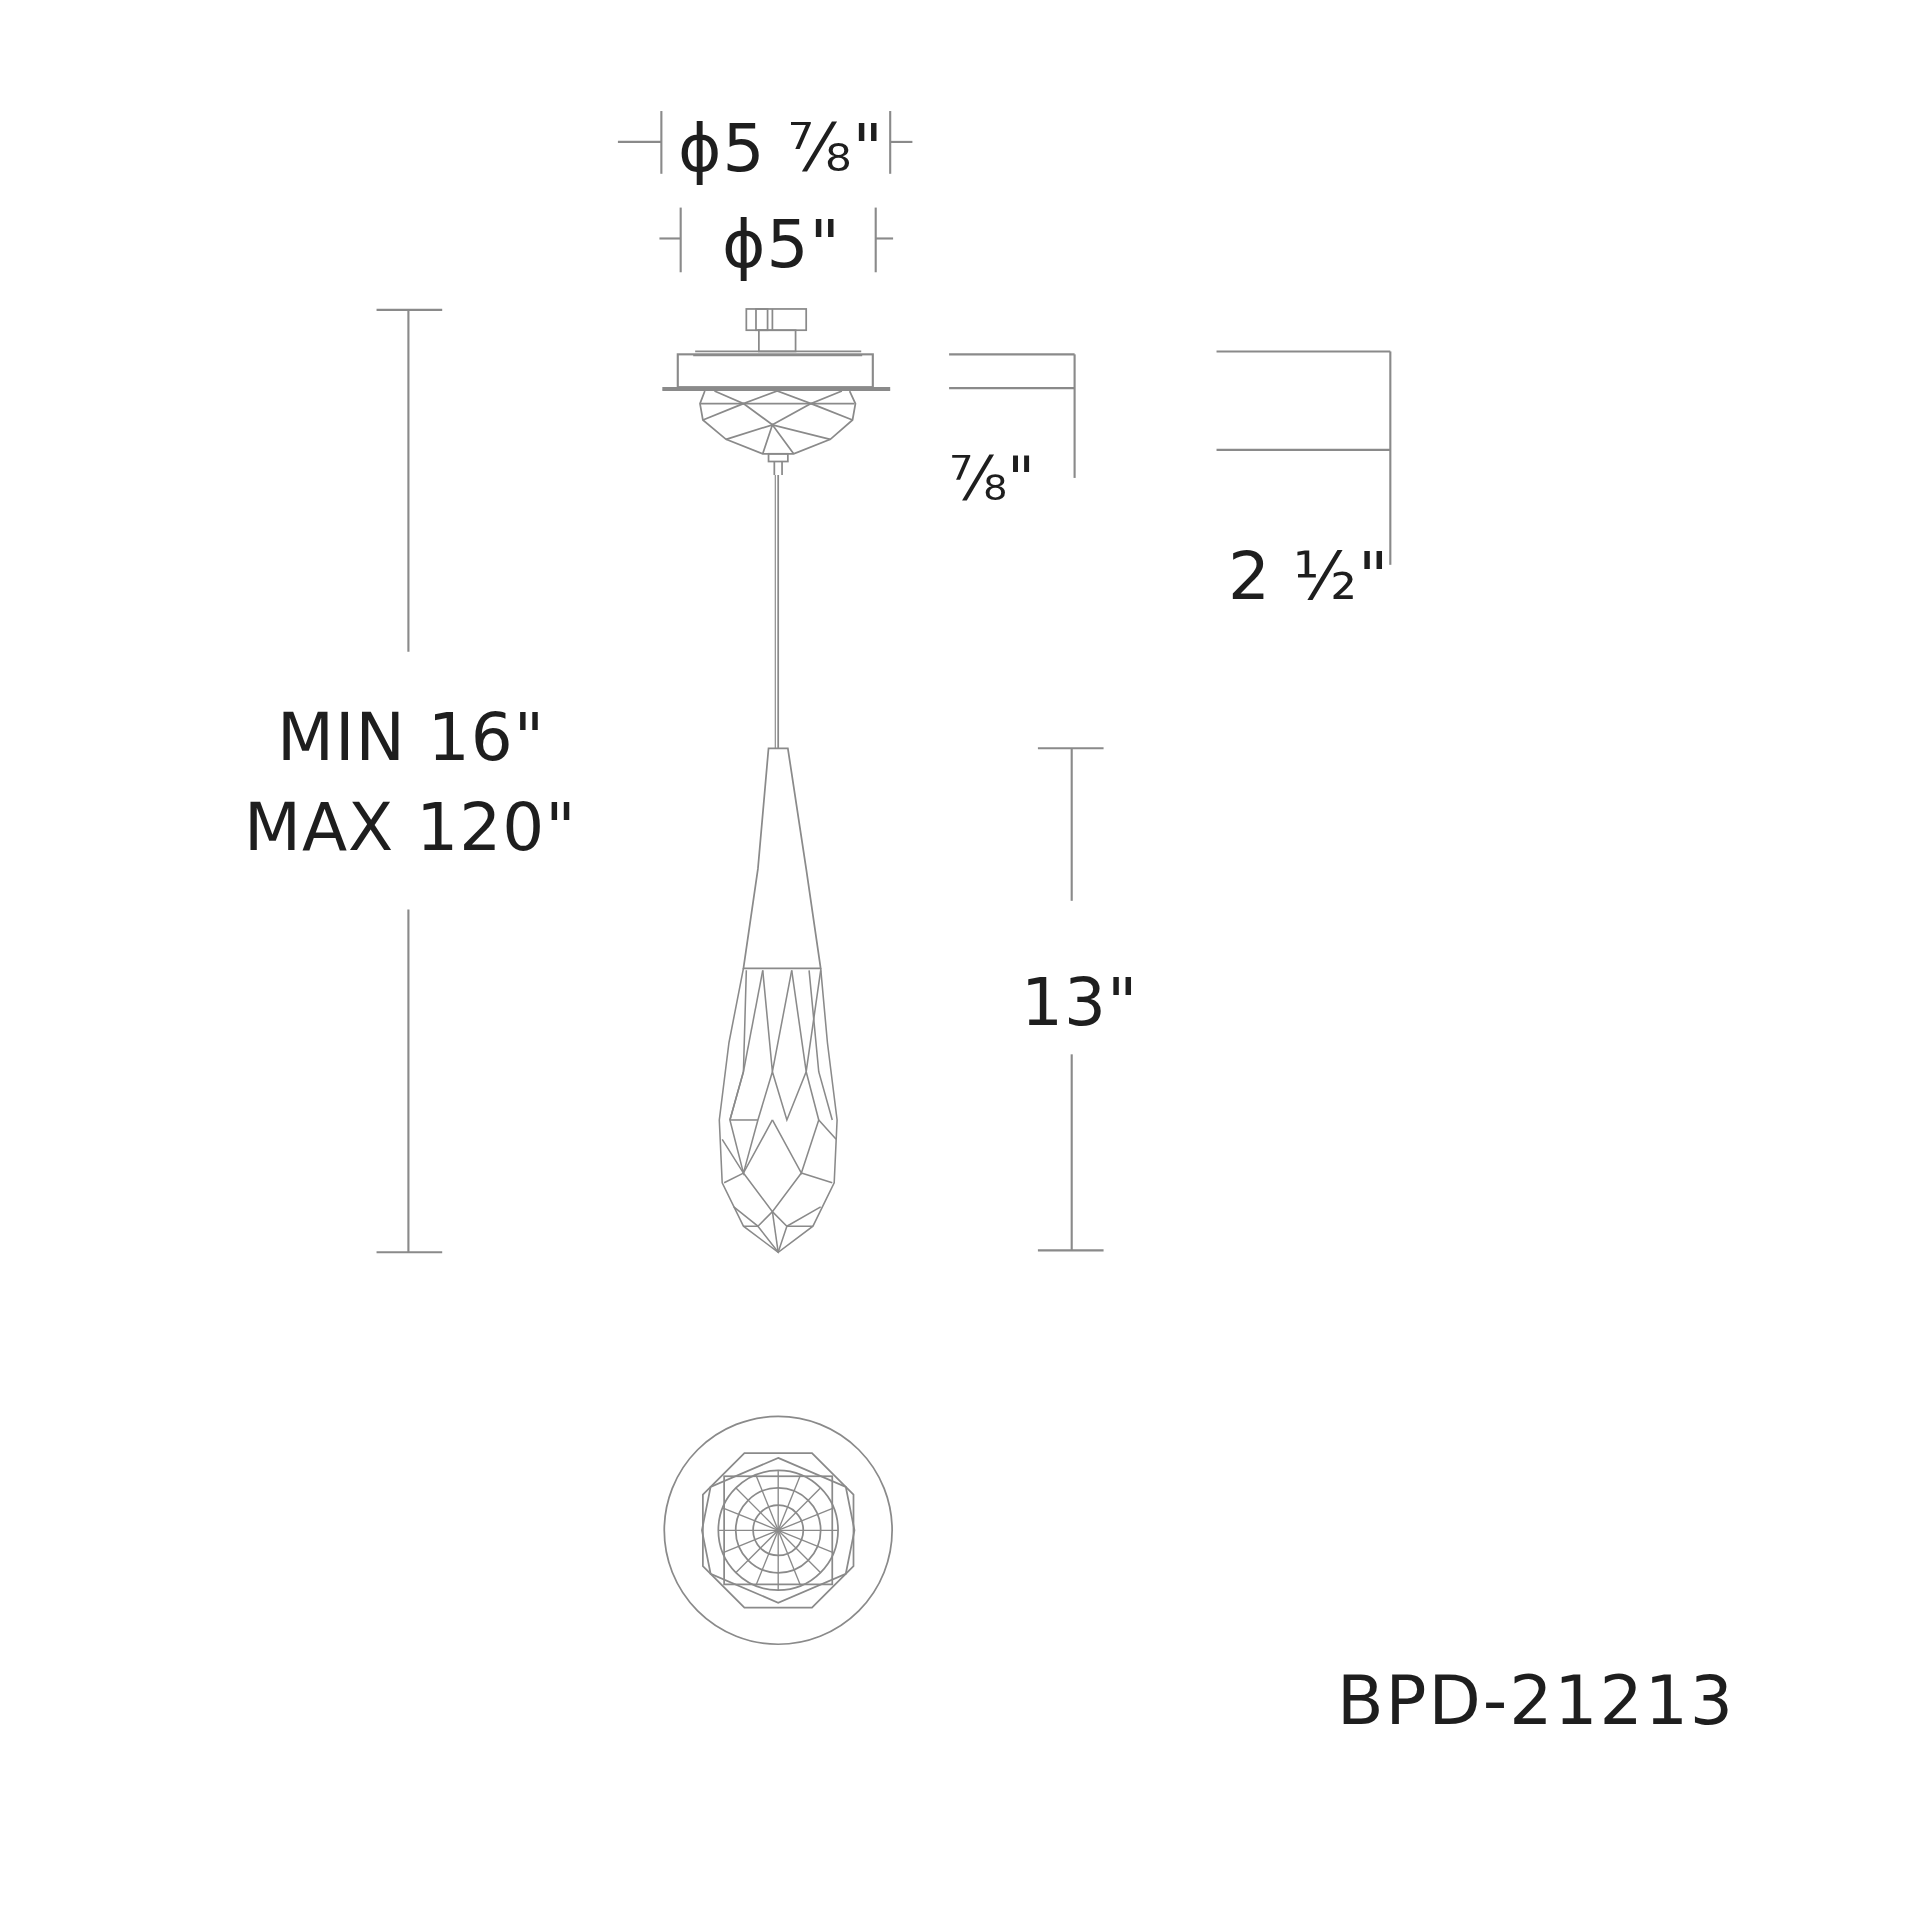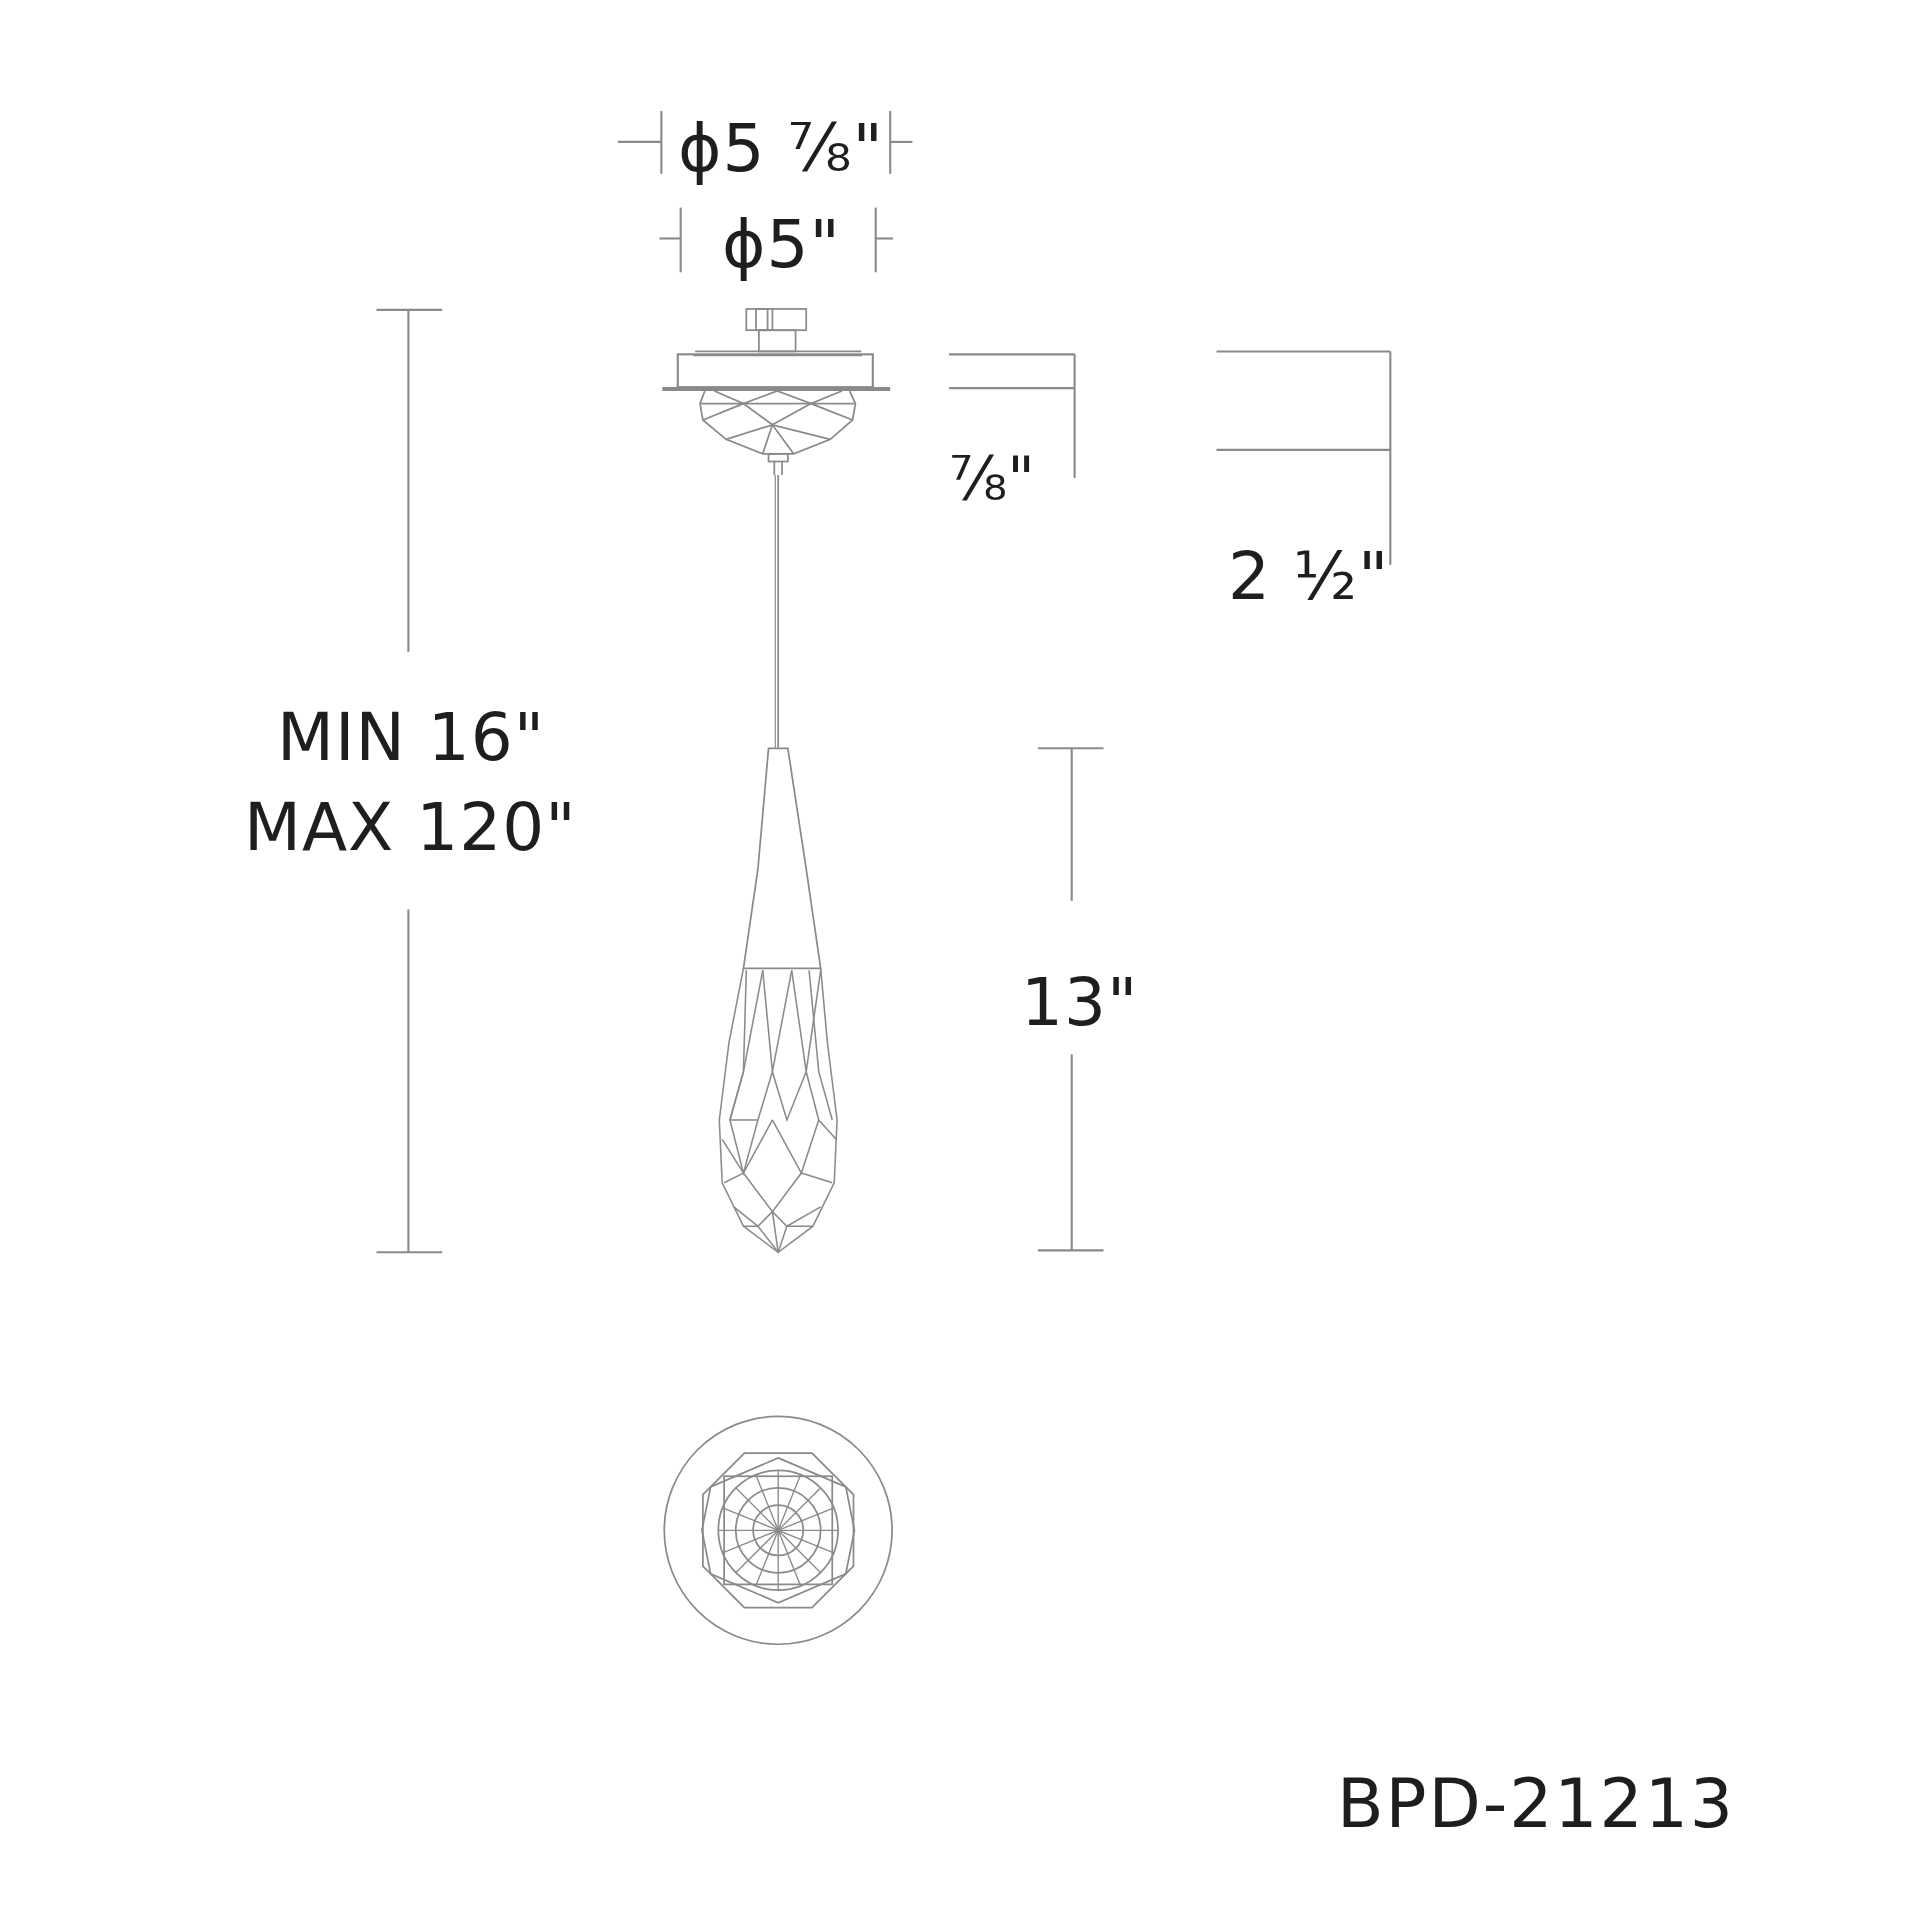--- a/index.html
+++ b/index.html
@@ -133,14 +133,14 @@
   </g>
 </svg>
 
 <div class="lbl dim-lg" style="left:678px; top:116px;">ϕ5 ⅞"</div>
 <div class="lbl dim-lg" style="left:722px; top:212px;">ϕ5"</div>
 <div class="lbl dim-md" style="left:949px; top:449px;">⅞"</div>
 <div class="lbl dim-lg" style="left:1228px; top:544px;">2 ½"</div>
 <div class="lbl dim-lg" style="left:277px; top:705px;">MIN 16"</div>
 <div class="lbl dim-lg" style="left:244px; top:795px;">MAX 120"</div>
 <div class="lbl dim-lg" style="left:1021px; top:970px;">13"</div>
-<div class="lbl model" style="left:1337px; top:1770px;text-align:right;">BPD-21213</div>
+<div class="lbl model" style="left:1337px; top:1667px;text-align:right;">BPD-21213</div>
 
 
 </body></html>

